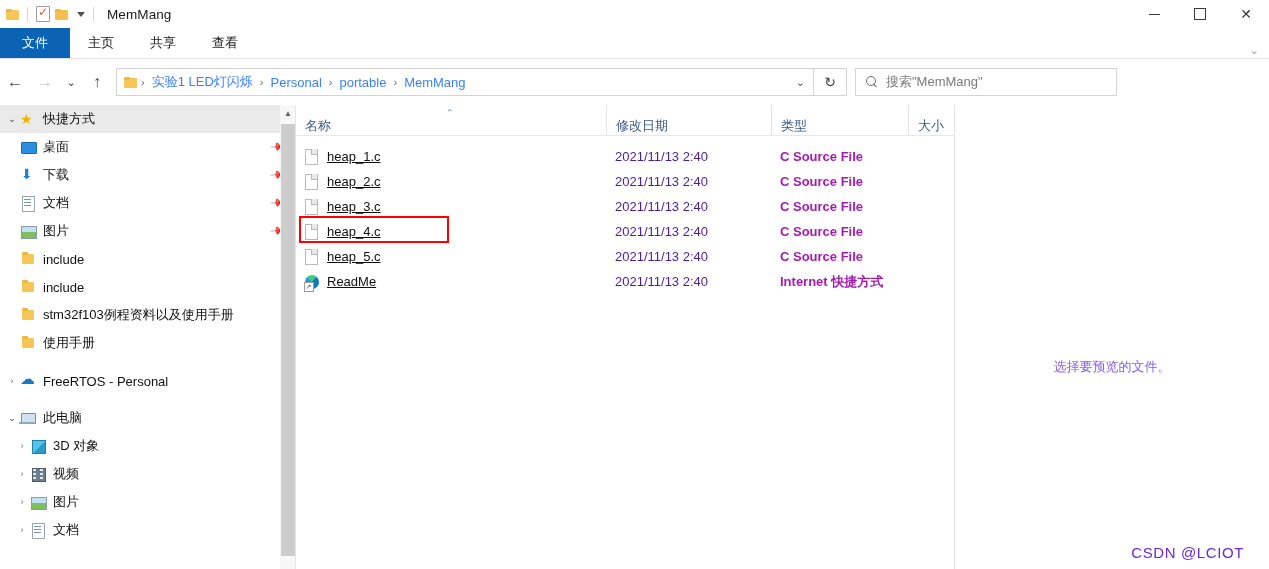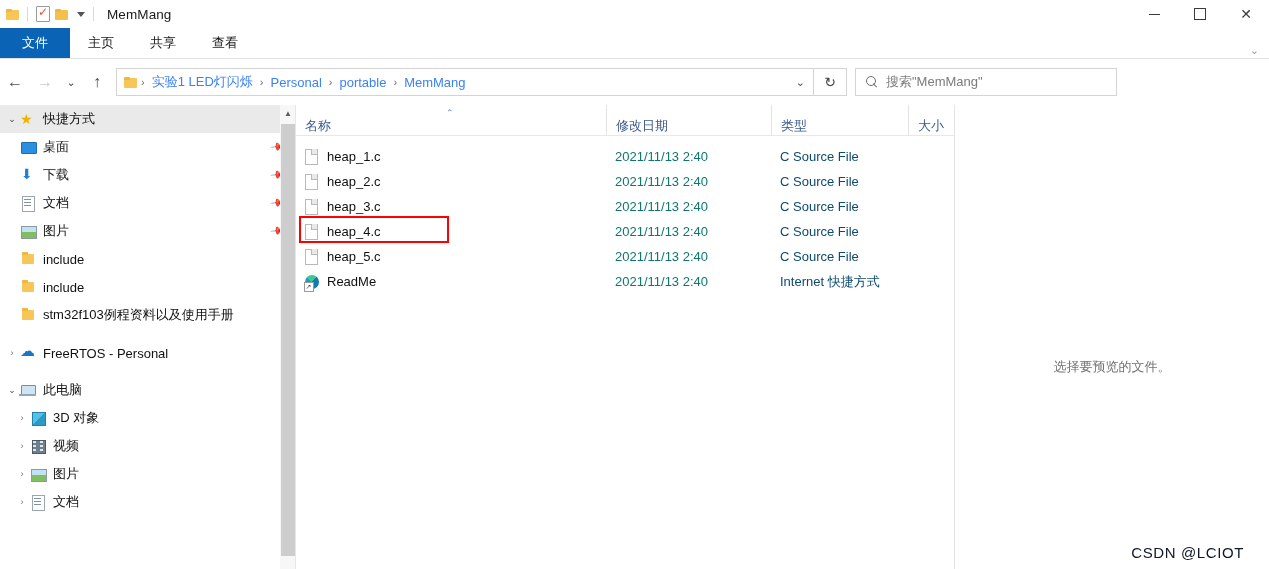--- a/index.html
+++ b/index.html
@@ -226,23 +226,23 @@
   .ch.date{ width:165px; }
   .ch.type{ width:137px; }
   .ch.size{ width:46px; }
   .sort-caret{
     position:absolute; left:150px; top:3px; font-size:9px; color:#6e88ab;
   }
   .row{
     display:flex; align-items:center; height:25px; font-size:13px; color:#101010;
     position:relative;
   }
-  .cell.name{ width:310px; display:flex; align-items:center; padding-left:9px; box-sizing:border-box; }
-  .cell.date{ width:165px; color:#0f766e; padding-left:9px; box-sizing:border-box; }
-  .cell.type{ width:137px; color:#0c4a6e; padding-left:9px; box-sizing:border-box; }
+  .cell.name{ width:310px; display:flex; align-items:center; padding-left:9px; box-sizing:border-box;text-decoration:underline; }
+  .cell.date{ width:165px; color:#4c1d95; padding-left:9px; box-sizing:border-box; }
+  .cell.type{ width:137px; color:#a21caf; padding-left:9px; box-sizing:border-box;font-weight:bold; }
   .cell.size{ width:46px; }
   .file-ico{
     width:13px; height:16px; margin-right:9px; position:relative; flex:0 0 13px;
   }
   .file-ico.c::before{
     content:""; position:absolute; left:0; top:0; width:11px; height:14px;
     background:#ffffff; border:1px solid #b9b9b9;
   }
   .file-ico.c::after{
     content:""; position:absolute; left:6px; top:0px; width:5px;height:5px;
@@ -265,24 +265,24 @@
     position:absolute; left:3px; top:-3px; width:150px; height:27px;
     border:2px solid #ff0000; box-sizing:border-box; pointer-events:none;
   }
 
   
   .preview{
     position:relative; flex:1; height:464px; background:#ffffff;
     display:flex; align-items:flex-start; justify-content:center;
   }
   .preview-text{
-    margin-top:253px; font-size:13px; color:#737373;
+    margin-top:253px; font-size:13px; color:#8b5cf6;
   }
   .watermark{
-    position:absolute; right:25px; bottom:8px; font-size:15px; color:#0f172a;
+    position:absolute; right:25px; bottom:8px; font-size:15px; color:#6d28d9;
     letter-spacing:.6px;
   }
 </style>
 </head>
 <body>
 
 <div class="window">
 
   <div class="titlebar">
     <div class="qat">
@@ -378,20 +378,24 @@
         <span class="sb-label">include</span>
       </div>
       <div class="sb-item indent1">
         <span class="sb-ico ico-folder"></span>
         <span class="sb-label">include</span>
       </div>
       <div class="sb-item indent1">
         <span class="sb-ico ico-folder"></span>
         <span class="sb-label">stm32f103例程资料以及使用手册</span>
       </div>
+      <div class="sb-item indent1">
+        <span class="sb-ico ico-folder"></span>
+        <span class="sb-label">使用手册</span>
+      </div>
 
       <div style="height:10px"></div>
 
       <div class="sb-item">
         <span class="sb-chev">›</span>
         <span class="sb-ico ico-cloud"></span>
         <span class="sb-label">FreeRTOS - Personal</span>
       </div>
 
       <div style="height:9px"></div>

